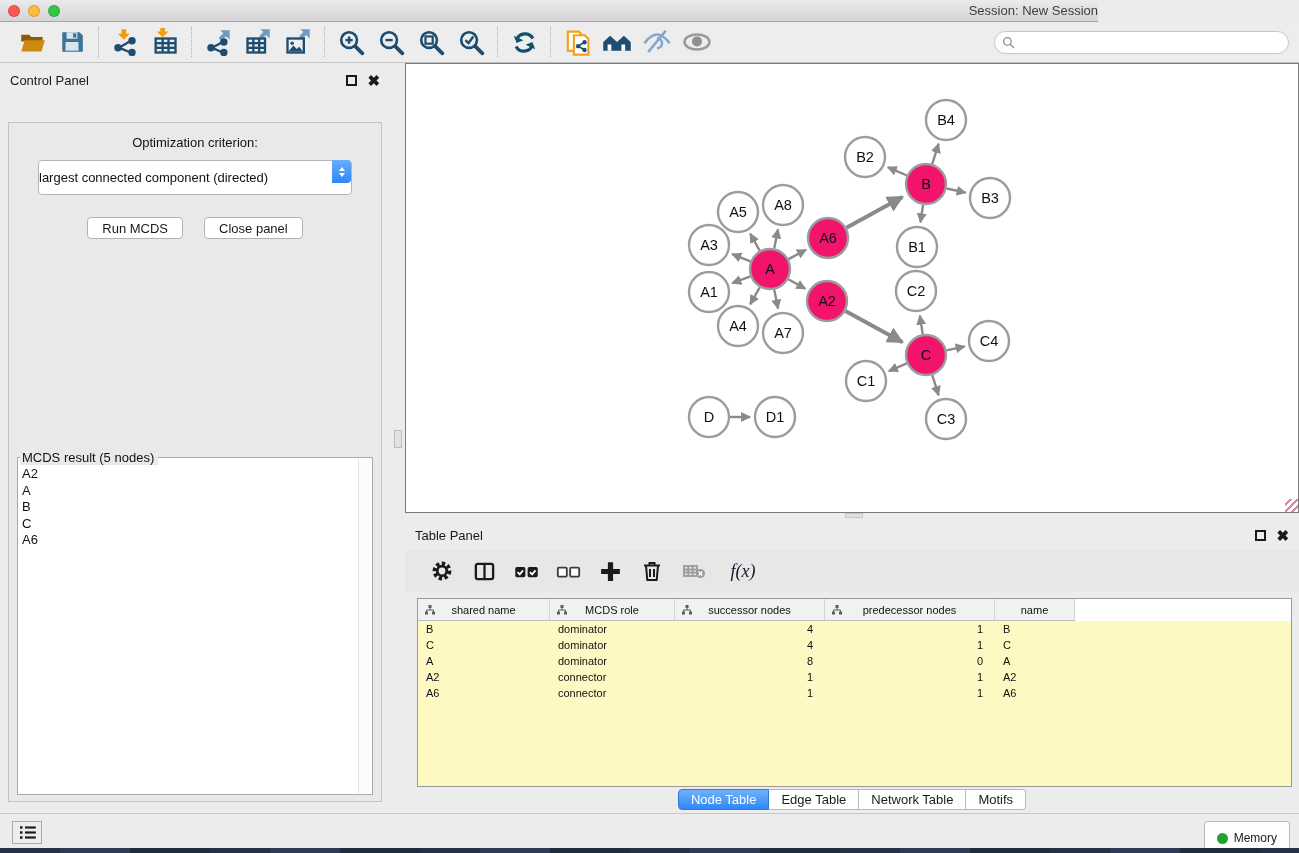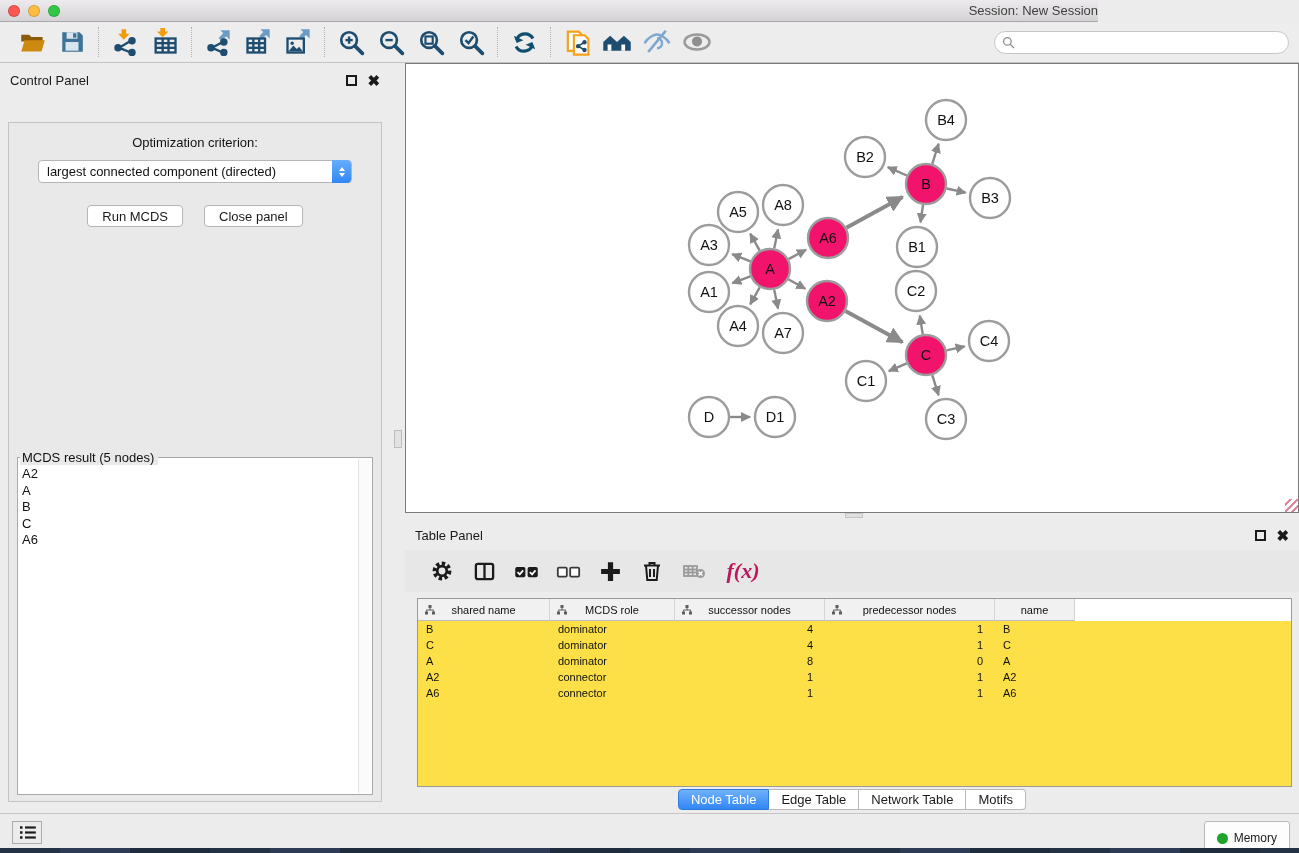--- a/index.html
+++ b/index.html
@@ -32,22 +32,22 @@
   .close-x { font-size:15px; font-weight:bold; color:#1a1a1a; line-height:11px; }
   .seg-row { display:flex; justify-content:center; margin-top:6px; }
   .seg { height:21px; background:#fff; border:1px solid #B9B9B9; border-left:none; font-size:13px;
     display:flex; align-items:center; justify-content:center; padding:0 12px; color:#1a1a1a; }
   .seg:first-child { border-left:1px solid #B9B9B9; border-radius:4px 0 0 4px; }
   .seg:last-child { border-radius:0 4px 4px 0; }
   .seg.active { background:linear-gradient(#6FB2FA,#3186F7); border-color:#2F7BD9; color:#fff; }
   .cp-content { position:absolute; left:8px; right:8px; top:59px; bottom:11px;
     background:#E9E9E9; border:1px solid #C4C4C4; }
   .opt-label { text-align:center; margin-top:12px; font-size:13px; }
-  .dropdown { position:relative; margin:10px auto 0 auto; width:314px; height:23px; background:#fff;
-    border:1px solid #B5B5B5; border-radius:4px; font-size:13px; display:flex; align-items:center; padding-left:8px; }
+  .dropdown { position:relative; margin:10px auto 0 auto; width:314px; height:35px; background:#fff;
+    border:1px solid #B5B5B5; border-radius:4px; font-size:13px; display:flex; align-items:center; }
   .dd-step { position:absolute; right:0; top:-1px; width:19px; height:23px; border-radius:0 4px 4px 0;
     background:linear-gradient(#67AEFA,#2F86F6); display:flex; flex-direction:column; align-items:center; justify-content:center; gap:2px; }
   .tri-up { width:0; height:0; border-left:3.5px solid transparent; border-right:3.5px solid transparent; border-bottom:4.5px solid #fff; }
   .tri-dn { width:0; height:0; border-left:3.5px solid transparent; border-right:3.5px solid transparent; border-top:4.5px solid #fff; }
   .btn-row { display:flex; justify-content:center; gap:21px; margin-top:22px; }
   .mac-btn { height:22px; background:#fff; border:1px solid #B4B4B4; border-radius:4px; font-size:13px; padding:0 14px; color:#1a1a1a; }
   .fieldset { position:absolute; left:8px; right:8px; bottom:6px; height:338px; background:#fff; border:1px solid #A9A9A9; }
   .legend { position:absolute; top:-8px; left:2px; background:#E9E9E9; padding:0 4px 0 2px; font-size:13px; }
   .result-list { position:absolute; left:4px; top:8px; bottom:2px; right:16px; font-size:13px; line-height:16.5px; }
   .result-track { position:absolute; right:1px; top:1px; bottom:1px; width:13px; background:#FBFBFB; border-left:1px solid #E3E3E3; }
@@ -65,22 +65,22 @@
   .net-titlebar .lights { top:6px; }
   .net-canvas { position:absolute; left:0; top:24px; right:0; bottom:0; background:#fff; overflow:hidden; }
   .resize-grip { position:absolute; right:0; bottom:0; width:13px; height:13px;
     background:repeating-linear-gradient(135deg, transparent 0 3px, #E0849B 3px 5px); }
 
   
   .table-panel { position:absolute; left:405px; top:518px; width:894px; height:295px; background:#ECECEC; }
   .tp-toolbar { position:absolute; left:0; right:0; top:32px; height:42px; background:#E7E7E7;
     display:flex; align-items:center; padding-left:18px; gap:4px; }
   .tp-btn { background:none; border:none; width:38px; height:34px; display:flex; align-items:center; justify-content:center; }
-  .fx-label { font-family:"Liberation Serif", serif; font-style:italic; font-size:22px; color:#be185d;font-weight:bold; }
-  .tbl { position:absolute; left:12px; right:7px; top:80px; height:189px; background:#fde047; border:1px solid #9A9A9A; overflow:hidden; }
+  .fx-label { font-family:"Liberation Serif", serif; font-style:italic; font-size:18px; color:#0f172a; }
+  .tbl { position:absolute; left:12px; right:7px; top:80px; height:189px; background:#fef9c3; border:1px solid #9A9A9A; overflow:hidden; }
   .tbl-header { display:flex; height:22px; font-size:11px; }
   .th { position:relative; background:#F1F1F1; border-right:1px solid #D5D5D5; border-bottom:1px solid #BEBEBE;
     display:flex; align-items:center; justify-content:center; }
   .th svg { position:absolute; left:7px; top:6px; }
   .th-fill { flex:1; background:#fff; }
   .trow { display:flex; height:16px; font-size:11px; align-items:center; }
   .td { padding-left:8px; overflow:hidden; white-space:nowrap; }
   .td.r { text-align:right; padding-left:0; padding-right:12px; }
   .tp-tabs { position:absolute; left:0; right:0; top:271px; display:flex; justify-content:center; }
 

